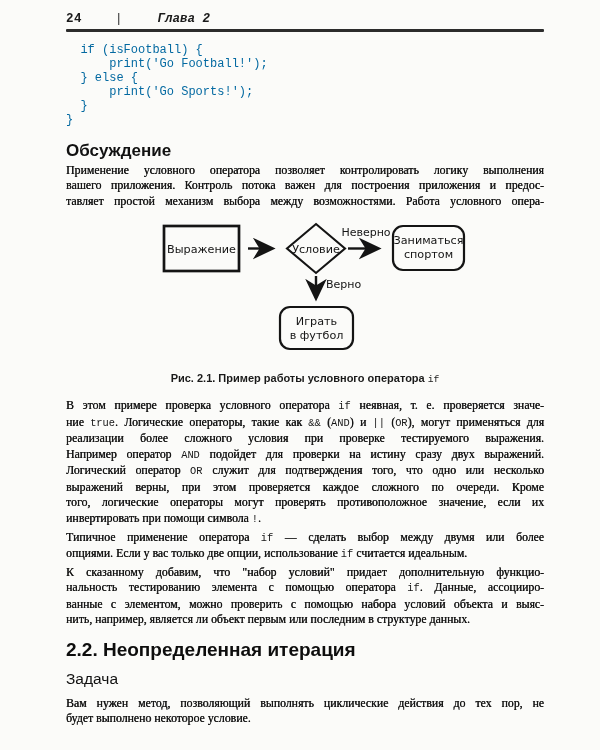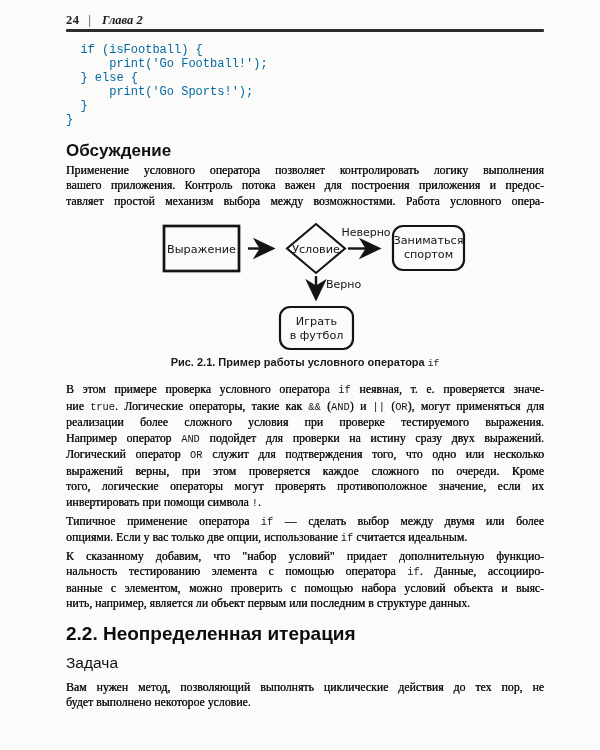--- a/index.html
+++ b/index.html
@@ -10,24 +10,25 @@
     font-family:"Liberation Serif",serif;
     overflow:hidden;
   }
   .page{
     box-sizing:border-box;
     width:600px;height:750px;
     padding:12px 56px 0 66px;
   }
   
   .hdr{
-    display:flex;align-items:center;
-    font-family:Liberation Serif, serif;
+    display:flex;align-items:flex-start;
+    font-family:Liberation Mono, monospace;
     font-size:12.5px;font-weight:bold;
     height:16px;
+    gap:24px;
   }
   .hdr .pgnum{letter-spacing:0.5px;}
   .hdr .sep{margin:0 11px 0 9px;font-weight:400;color:#2a2a2a;}
   .hdr .chap{font-style:italic;}
   .rule{margin-top:1px;height:2.6px;background:#2c2c2c;border-radius:1px;}
   
   pre.code{
     margin:11px 0 0 0;
     font-family:"Liberation Mono",monospace;
     font-size:12px;line-height:14px;
@@ -61,21 +62,21 @@
   }
   .mt-p1{margin-top:3px;}
   .mt-p2{margin-top:13px;}
   .mt-p3{margin-top:2.5px;}
   .mt-p4{margin-top:2px;}
   .mt-p5{margin-top:9px;}
   
   figure.flow{margin:11px 0 0 0;padding:0;}
   figure.flow svg{display:block;}
   .caption{
-    margin-top:5px;text-align:center;
+    margin-top:21px;text-align:center;
     font-family:"Liberation Sans",sans-serif;
     font-size:11px;font-weight:bold;color:#1a1a1a;
   }
   .fc-text{
     font-family:"DejaVu Sans",sans-serif;
     font-size:11.2px;fill:#141414;
   }
   .fc-label{
     font-family:"DejaVu Sans",sans-serif;
     font-size:11px;fill:#141414;font-weight:500;

